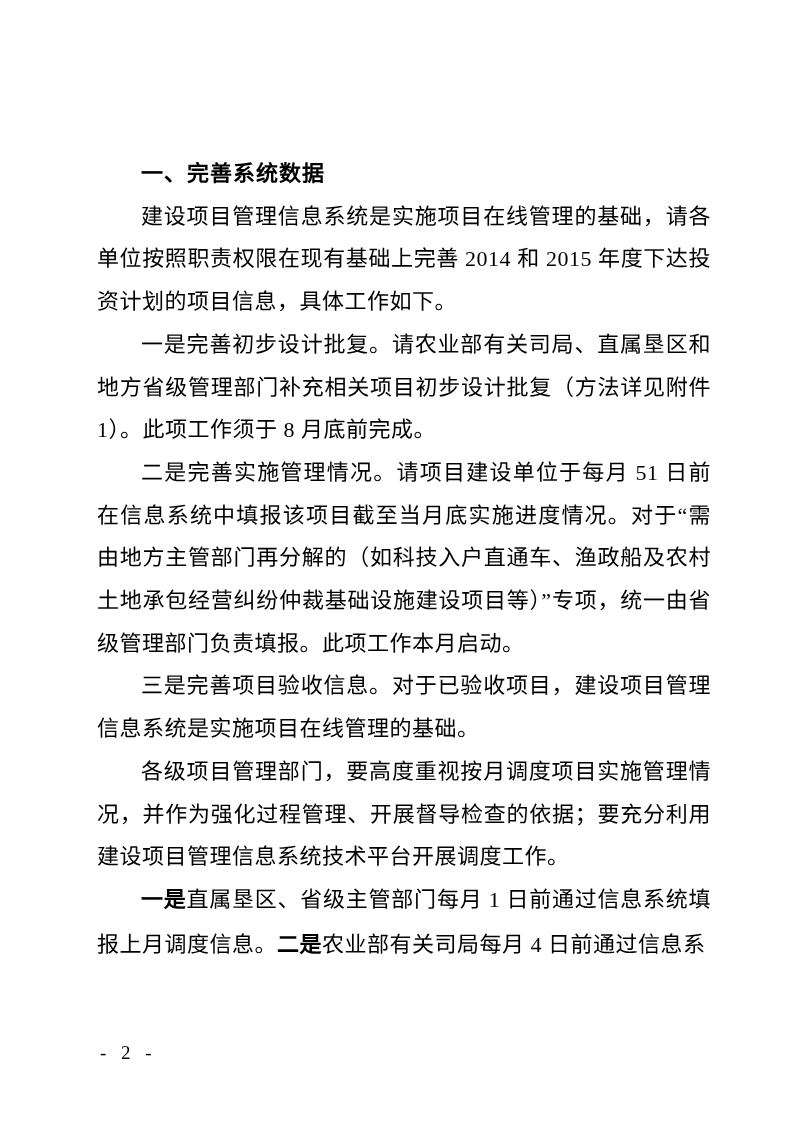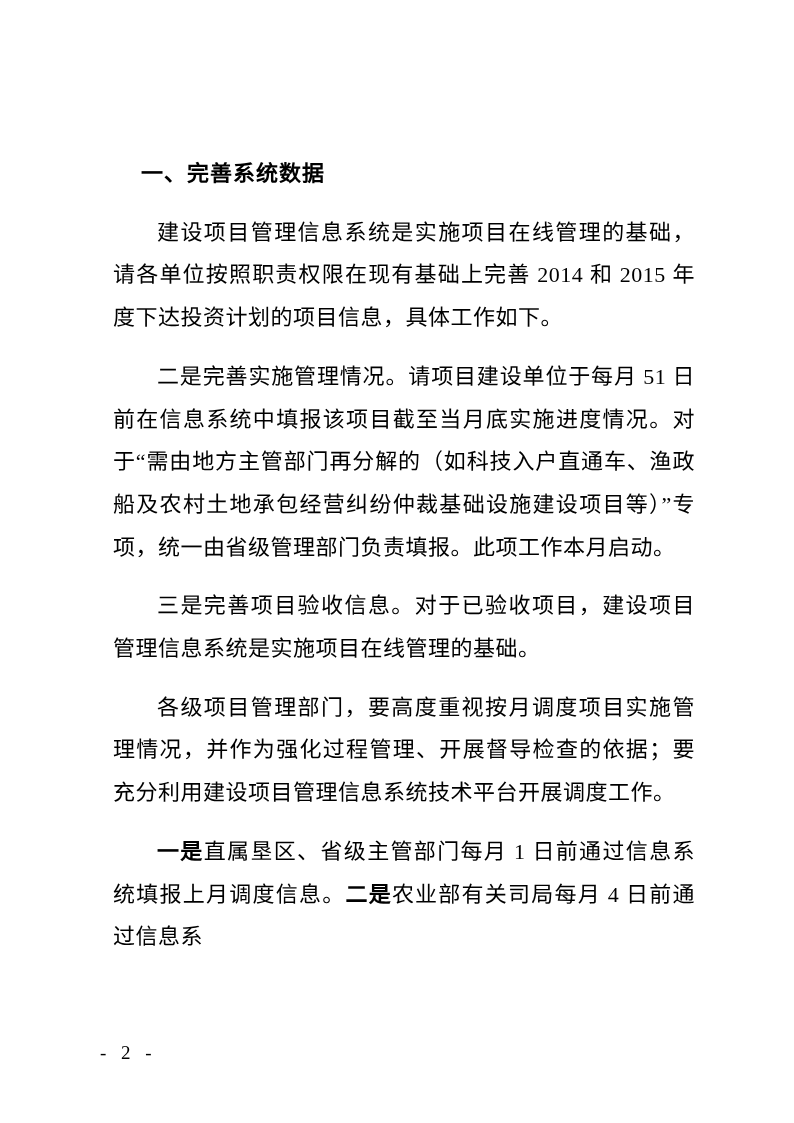--- a/index.html
+++ b/index.html
@@ -31,26 +31,26 @@
     margin: 0;
     font-size: 22px;
     line-height: 42.7px;
     font-weight: 700;
     text-indent: 2em;
     font-family: Liberation Serif, serif;
     text-align: left;
     letter-spacing: 1px;
   }
   .content p {
-    margin: 16px;
+    margin: 0;
     text-indent: 2em;
   }
   .run-bold {
     font-weight: 700;
-    font-family: Liberation Serif, serif;
+    font-family: Liberation Mono, monospace;
   }
   .page-footer {
     position: absolute;
     left: 100px;
     top: 1040px;
     font-size: 19px;
     line-height: 26px;
     letter-spacing: 5px;
     font-family: "Liberation Serif", "DejaVu Serif", serif;
   }
@@ -59,20 +59,21 @@
 <body>
 
 <div class="page">
 
   <main class="content">
 
     <section>
       <h2 class="section-heading">一、完善系统数据</h2>
       <div>
           <p><span>建设项目管理信息系统是实施项目在线管理的基础，请各单位按照职责权限在现有基础上完善 2014 和 2015 年度下达投资计划的项目信息，具体工作如下。</span></p>
+          <p><span>一是完善初步设计批复。请农业部有关司局、直属垦区和地方省级管理部门补充相关项目初步设计批复（方法详见附件1）。此项工作须于 8 月底前完成。</span></p>
           <p><span>二是完善实施管理情况。请项目建设单位于每月 51 日前在信息系统中填报该项目截至当月底实施进度情况。对于“需由地方主管部门再分解的（如科技入户直通车、渔政船及农村土地承包经营纠纷仲裁基础设施建设项目等）”专项，统一由省级管理部门负责填报。此项工作本月启动。</span></p>
           <p><span>三是完善项目验收信息。对于已验收项目，建设项目管理信息系统是实施项目在线管理的基础。</span></p>
         </div>
     </section>
 
     <section>
       <div>
           <p><span>各级项目管理部门，要高度重视按月调度项目实施管理情况，并作为强化过程管理、开展督导检查的依据；要充分利用建设项目管理信息系统技术平台开展调度工作。</span></p>
           <p><span class="run-bold">一是</span><span>直属垦区、省级主管部门每月 1 日前通过信息系统填报上月调度信息。</span><span class="run-bold">二是</span><span>农业部有关司局每月 4 日前通过信息系</span></p>
         </div>

